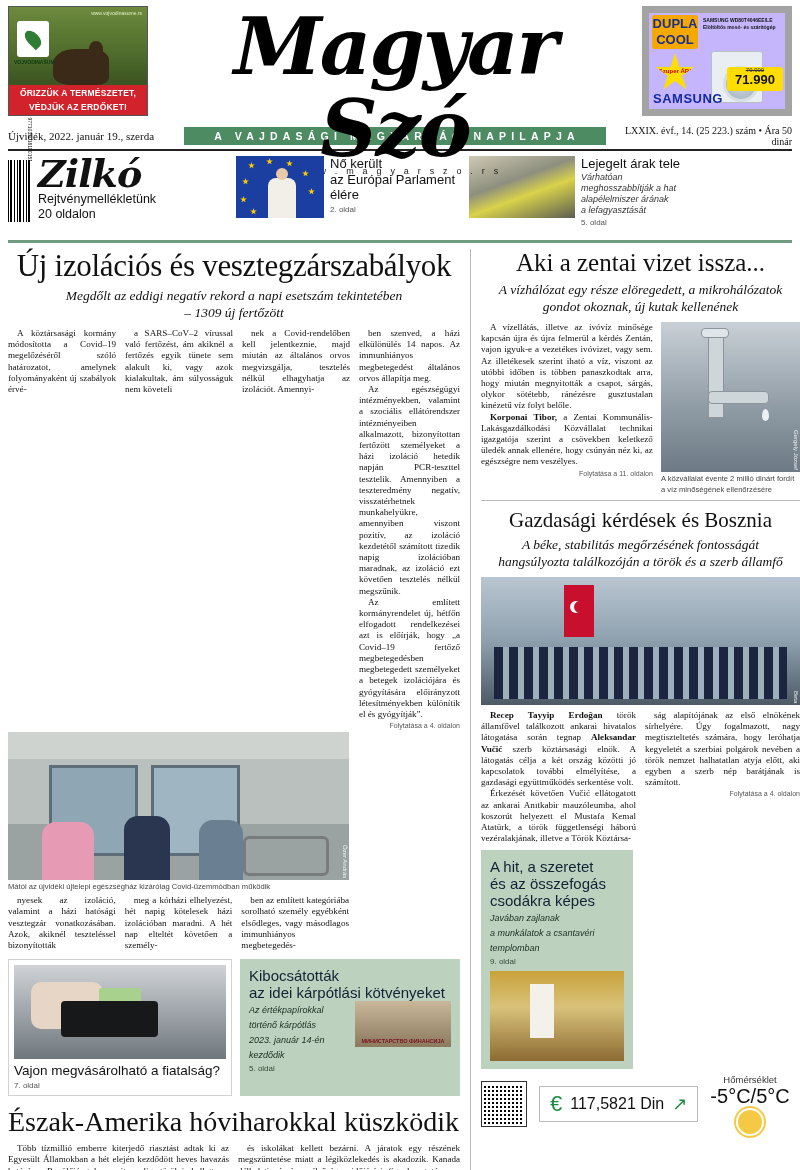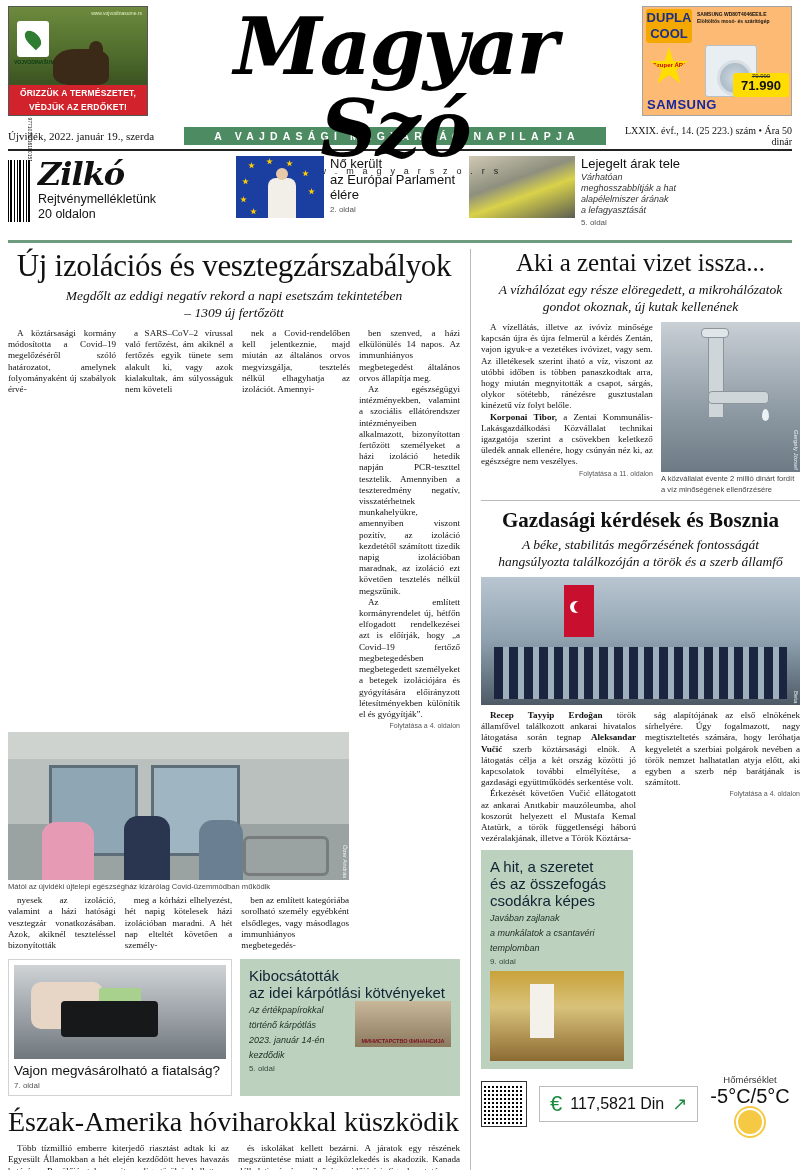--- a/index.html
+++ b/index.html
@@ -37,21 +37,21 @@
   .nameplate .title {
      font-family:"DejaVu Serif", serif; font-weight:bold; font-style:italic;
      font-size:78px; line-height:82px; letter-spacing:-2px; color:#000;
      transform:scaleX(1.02);
   }
   .nameplate .web {
      font-family:"Liberation Sans",sans-serif; font-size:9px; letter-spacing:3.2px;
      color:#222; margin-top:-4px;
   }
   .ad-right {
-    width:150px; height:110px; border:1px solid #a3a3a3; position:relative; overflow:hidden; background:#fdba74;
+    width:150px; height:110px; border:7px solid #a3a3a3; position:relative; overflow:hidden; background:#c4b5fd;
   }
   .ad-right .duracq{position:absolute;top:2px;left:3px;width:46px;height:34px;background:#f5a800;
      border-radius:3px;color:#1b2f8a;font-family:"Liberation Sans",sans-serif;font-weight:bold;
      font-size:13px;line-height:16px;text-align:center;padding-top:1px;}
   .ad-right .spec{position:absolute;top:4px;left:54px;right:3px;font-size:5px;line-height:7px;
      color:#111;font-family:"Liberation Sans",sans-serif;font-weight:bold;}
   .ad-right .machine{position:absolute;top:38px;left:62px;width:52px;height:52px;background:#e9eef2;
      border:1px solid #b7c0c7;border-radius:3px;}
   .ad-right .machine:after{content:"";position:absolute;top:14px;left:11px;width:30px;height:30px;
      border-radius:50%;background:radial-gradient(#cfd9e2,#9fb0bd);border:3px solid #d7dee4;}
@@ -82,21 +82,21 @@
   .teasers { display:flex; align-items:stretch; height:80px; margin-top:5px; gap:8px; }
   .barcode { width:22px; position:relative; }
   .barcode .bars { height:62px; width:22px;
      background:repeating-linear-gradient(90deg,#000 0 1px,#fff 1px 2px,#000 2px 4px,#fff 4px 6px,#000 6px 7px,#fff 7px 9px);
      margin-top:4px;}
   .barcode .num { position:absolute; right:-2px; top:6px; transform:rotate(90deg);
      transform-origin:right top; font-size:5px; font-family:"Liberation Sans",sans-serif;
      white-space:nowrap; }
   .zilko { width:190px; }
   .zilko .mark { font-family:"DejaVu Serif",serif; font-weight:bold; font-style:italic;
-     font-size:32px; line-height:36px; letter-spacing:-1px; }
+     font-size:38px; line-height:36px; letter-spacing:-1px; }
   .zilko .sub { font-family:"Liberation Sans",sans-serif; font-size:12.5px; line-height:15px; color:#111;}
   .teaser { display:flex; gap:6px; }
   .teaser .thumb { width:88px; height:62px; }
   .teaser .tx .h { font-family:"Liberation Sans",sans-serif; font-size:13px; line-height:15.5px; color:#111; }
   .teaser .tx .d { font-family:"Liberation Sans",sans-serif; font-style:italic; font-size:9px;
      line-height:11px; color:#333; }
   .teaser .tx .p { font-family:"Liberation Sans",sans-serif; font-size:8px; color:#555; margin-top:2px;}
   .eu-img { background:#1b3fa0; position:relative; }
   .eu-img .stars { position:absolute; inset:0; }
   .eu-img .st { position:absolute; width:7px; height:7px; background:#ffcc00;
@@ -165,21 +165,21 @@
   .promo-green .p { font-family:"Liberation Sans",sans-serif; font-size:8px; color:#35483a; margin-top:3px;}
 
   .promo-white { border:1px solid #d2d2d2; padding:5px; }
   .promo-white .h { font-family:"Liberation Sans",sans-serif; font-size:13.5px; line-height:16px; color:#111;}
   .promo-white .d { font-family:"Liberation Sans",sans-serif; font-style:italic; font-size:8.6px;
       line-height:10.5px; color:#333; margin-top:3px;}
   .promo-white .p { font-family:"Liberation Sans",sans-serif; font-size:8px; color:#555; margin-top:2px;}
 
   h2.sec { font-family:"Liberation Serif",serif; font-size:25px; line-height:28px; text-align:center;
       font-weight:normal; }
-  h2.sec.small { font-size:21px; line-height:24px;font-weight:bold; }
+  h2.sec.small { font-size:21px; line-height:24px; }
   h2.big { font-family:"Liberation Serif",serif; font-size:28px; line-height:31px; font-weight:normal; }
 
   
   .footer { display:flex; align-items:center; gap:12px; margin-top:6px; height:58px;}
   .qr { width:46px; height:46px; border:1px solid #333; padding:2px; background:#fff;}
   .qr .m { width:100%; height:100%;
      background:
       repeating-linear-gradient(0deg,#000 0 2px,#fff 2px 4px),
       repeating-linear-gradient(90deg,#000 0 2px,#fff 2px 4px);
      background-blend-mode:screen; }

